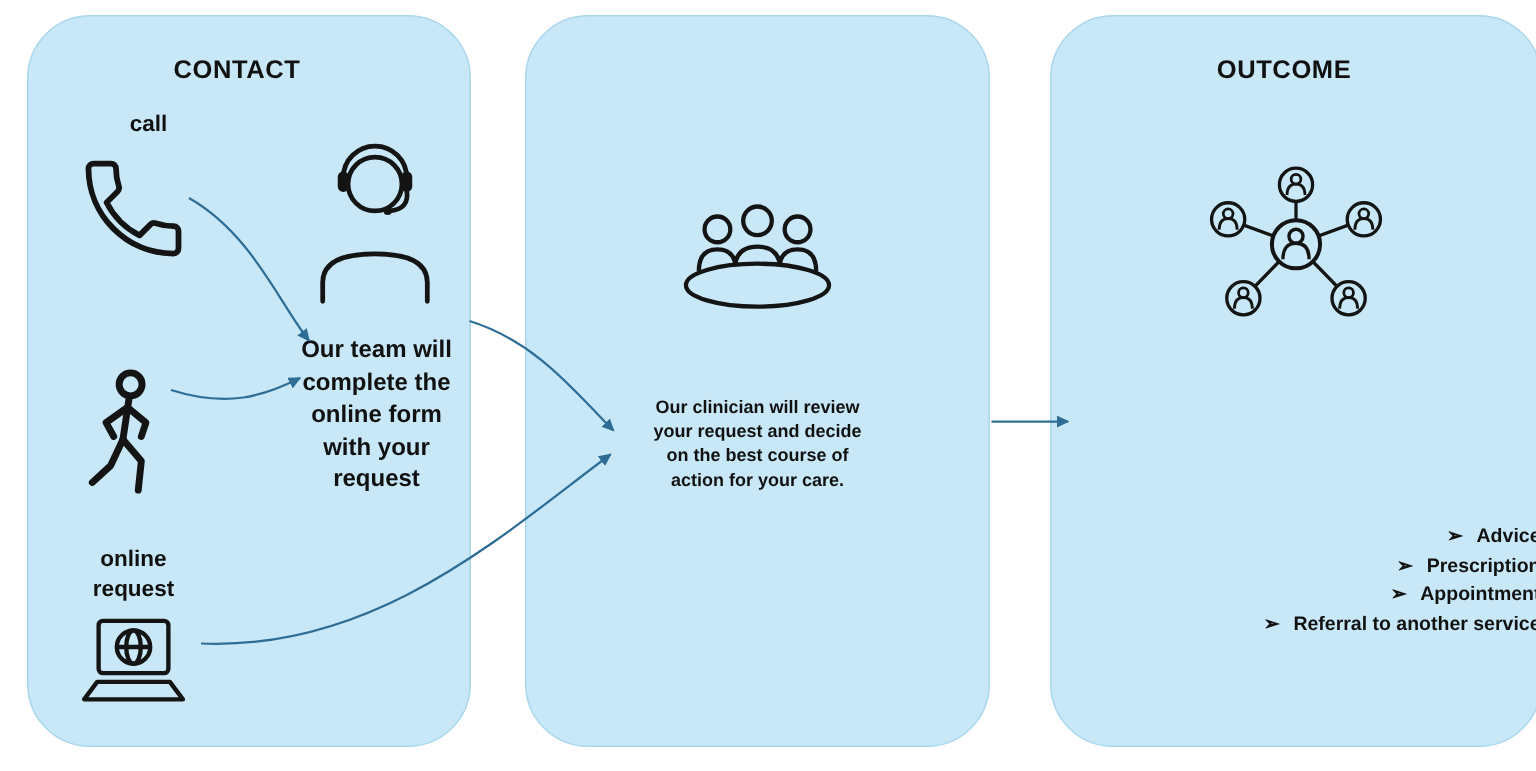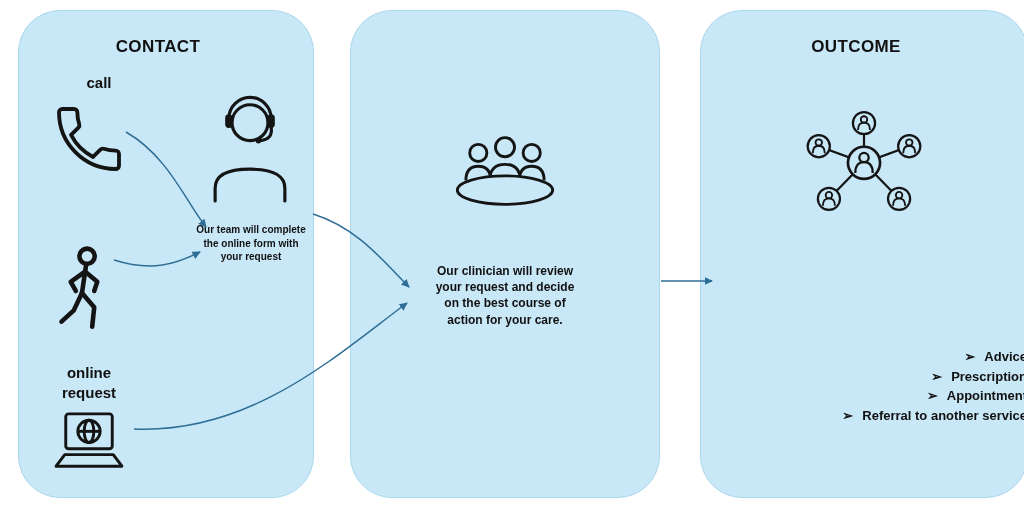--- a/index.html
+++ b/index.html
@@ -67,21 +67,21 @@
       <g class="stroke" stroke-width="4.5" stroke-linecap="round" stroke-linejoin="round">
         <circle cx="33" cy="11" r="7.5"></circle>
         <path d="M32 20 L28 47"></path>
         <path d="M31 26 L17 36 L22 45"></path>
         <path d="M31 26 L43 36 L40 45"></path>
         <path d="M28 47 L40 61 L38 80"></path>
         <path d="M28 47 L20 64 L8 75"></path>
       </g>
     </svg>
 
-    <div class="txt" style="left:176px;top:212px;width:112px;font-size:10px">Our team will complete the online form with your request</div>
+    <div class="txt" style="left:176px;top:212px;width:112px;font-size:16px">Our team will complete the online form with your request</div>
 
     <div class="lbl" style="left:30px;top:352px;width:80px">online request</div>
 
     <svg class="icon" style="left:26px;top:400px;width:88px;height:62px" viewBox="0 0 90 64" aria-hidden="true">
       <g class="stroke" stroke-width="3" stroke-linejoin="round">
         <rect x="21" y="3" width="48" height="36" rx="3"></rect>
         <circle cx="45" cy="21" r="11.5"></circle>
         <ellipse cx="45" cy="21" rx="5" ry="11.5"></ellipse>
         <line x1="33.5" y1="21" x2="56.5" y2="21"></line>
         <path d="M11 57 h68 l-9 -12 h-50 z"></path>

